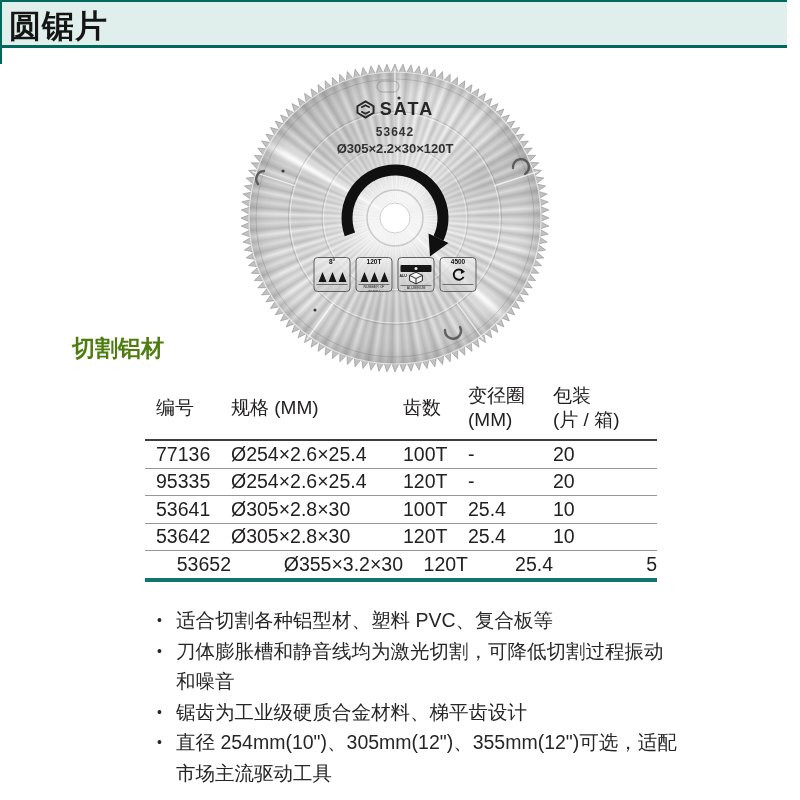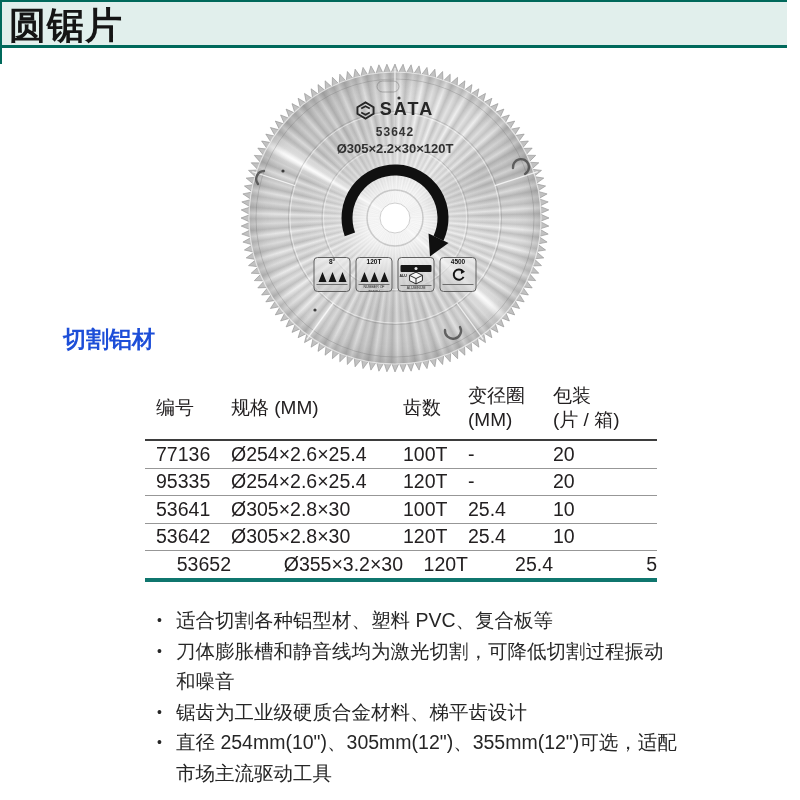--- a/index.html
+++ b/index.html
@@ -3,54 +3,54 @@
 <meta charset="utf-8">
 <style>
   html,body{margin:0;padding:0;width:800px;height:800px;overflow:hidden;background:#fff;
     font-family:"Liberation Sans","DejaVu Sans",sans-serif;}
   .page{position:relative;width:800px;height:800px;background:#fff;}
 
   
   .header{position:absolute;left:0;top:0;width:787px;height:48px;background:#E1EFEC;
     border-top:2px solid #00695B;border-bottom:3px solid #00695B;box-sizing:border-box;}
   .header-left-rule{position:absolute;left:0;top:0;width:2px;height:64px;background:#00695B;}
-  .page-title{margin:0;padding:5px 0 0 9px;font-size:37px;line-height:38px;font-weight:bold;color:#151515;letter-spacing:1px;}
+  .page-title{margin:0;padding:5px 0 0 9px;font-size:32px;line-height:38px;font-weight:bold;color:#151515;letter-spacing:1px;}
 
   
   .blade-figure{position:absolute;left:240px;top:63px;width:310px;height:310px;}
   .blade-teeth-svg,.blade-overlay{position:absolute;left:0;top:0;width:310px;height:310px;}
   .blade-metal{position:absolute;inset:9px;border-radius:50%;
     background:
       radial-gradient(circle,#ffffff 0 13px,rgba(255,255,255,0) 16px),
       radial-gradient(circle,rgba(250,250,250,.85) 0 26px,rgba(235,235,235,.35) 58px,rgba(255,255,255,0) 95px),
       conic-gradient(from 296deg,rgba(255,255,255,0) 0deg,rgba(255,255,255,.9) 4deg,rgba(255,255,255,0) 10deg),
       conic-gradient(from 128deg,rgba(255,255,255,0) 0deg,rgba(255,255,255,.85) 4deg,rgba(255,255,255,0) 10deg),
       conic-gradient(from 40deg,rgba(70,70,70,0) 0deg,rgba(70,70,70,.18) 25deg,rgba(70,70,70,0) 60deg,rgba(70,70,70,.14) 150deg,rgba(70,70,70,0) 190deg,rgba(70,70,70,.16) 290deg,rgba(70,70,70,0) 330deg),
       repeating-conic-gradient(#cbcbcb 0deg,#efefef 2.2deg,#c2c2c2 4.6deg,#e3e3e3 7.1deg,#cbcbcb 9.3deg);
     box-shadow:inset 0 0 22px rgba(60,60,60,.35);}
   .blade-text{position:absolute;left:0;width:100%;text-align:center;color:#2b2b2b;}
-  .brand-row{top:36px;display:flex;justify-content:center;align-items:flex-end;gap:5px;}
+  .brand-row{top:36px;display:flex;justify-content:center;align-items:center;gap:5px;}
   .brand-name{font-size:18px;font-weight:bold;letter-spacing:2px;color:#262626;}
   .blade-model{top:62px;font-size:12px;font-weight:bold;color:#333;letter-spacing:1px;}
   .blade-spec{top:78px;font-size:13px;font-weight:bold;color:#303030;}
   .badge-row{position:absolute;top:194px;left:50%;transform:translateX(-50%);display:flex;gap:5px;}
   .badge{width:37px;height:35px;box-sizing:border-box;border:1px solid #606060;border-radius:4px;
     background:linear-gradient(180deg,rgba(244,244,244,.6),rgba(198,198,198,.6));
     display:flex;flex-direction:column;align-items:center;overflow:hidden;}
   .badge-label{font-size:6.5px;font-weight:bold;color:#101010;line-height:8px;height:8px;}
   .badge-iconbox{flex:1;display:flex;align-items:center;justify-content:center;width:100%;position:relative;}
   .badge-caption{font-size:3.5px;color:#1d1d1d;width:90%;text-align:center;border-top:1px solid #6d6d6d;
     line-height:5px;height:6px;}
   .badge-topbar{position:absolute;top:0;left:2px;right:2px;height:7px;background:#161616;border-radius:1px;}
   .badge-topbar::after{content:"";position:absolute;left:50%;top:2px;width:3px;height:3px;margin-left:-1.5px;
     border-radius:50%;background:#e8e8e8;}
   .badge-tag{position:absolute;left:1px;top:9px;font-size:3.5px;font-weight:bold;color:#111;}
 
   
-  .section-label{position:absolute;left:55px;top:316px;margin:8px;font-size:23px;font-weight:bold;color:#1d4ed8;}
+  .section-label{position:absolute;left:55px;top:316px;margin:17px;font-size:23px;font-weight:bold;color:#4d7c0f;}
 
   
   .spec-table{position:absolute;left:145px;top:383px;width:512px;border-collapse:collapse;table-layout:fixed;}
   .spec-table col.c1{width:86px}.spec-table col.c2{width:172px}.spec-table col.c3{width:65px}
   .spec-table col.c4{width:85px}.spec-table col.c5{width:104px}
   .spec-table th{font-weight:normal;font-size:19px;color:#232021;text-align:left;vertical-align:middle;
     padding:0 0 6px 0;height:50px;line-height:24px;border-bottom:2px solid #3d3d3d;}
   .spec-table th.c1,.spec-table td.c1{padding-left:11px;}
   .spec-table td{font-size:19.5px;color:#232021;height:26.5px;padding:0;vertical-align:middle;
     border-bottom:1px solid #979797;}

